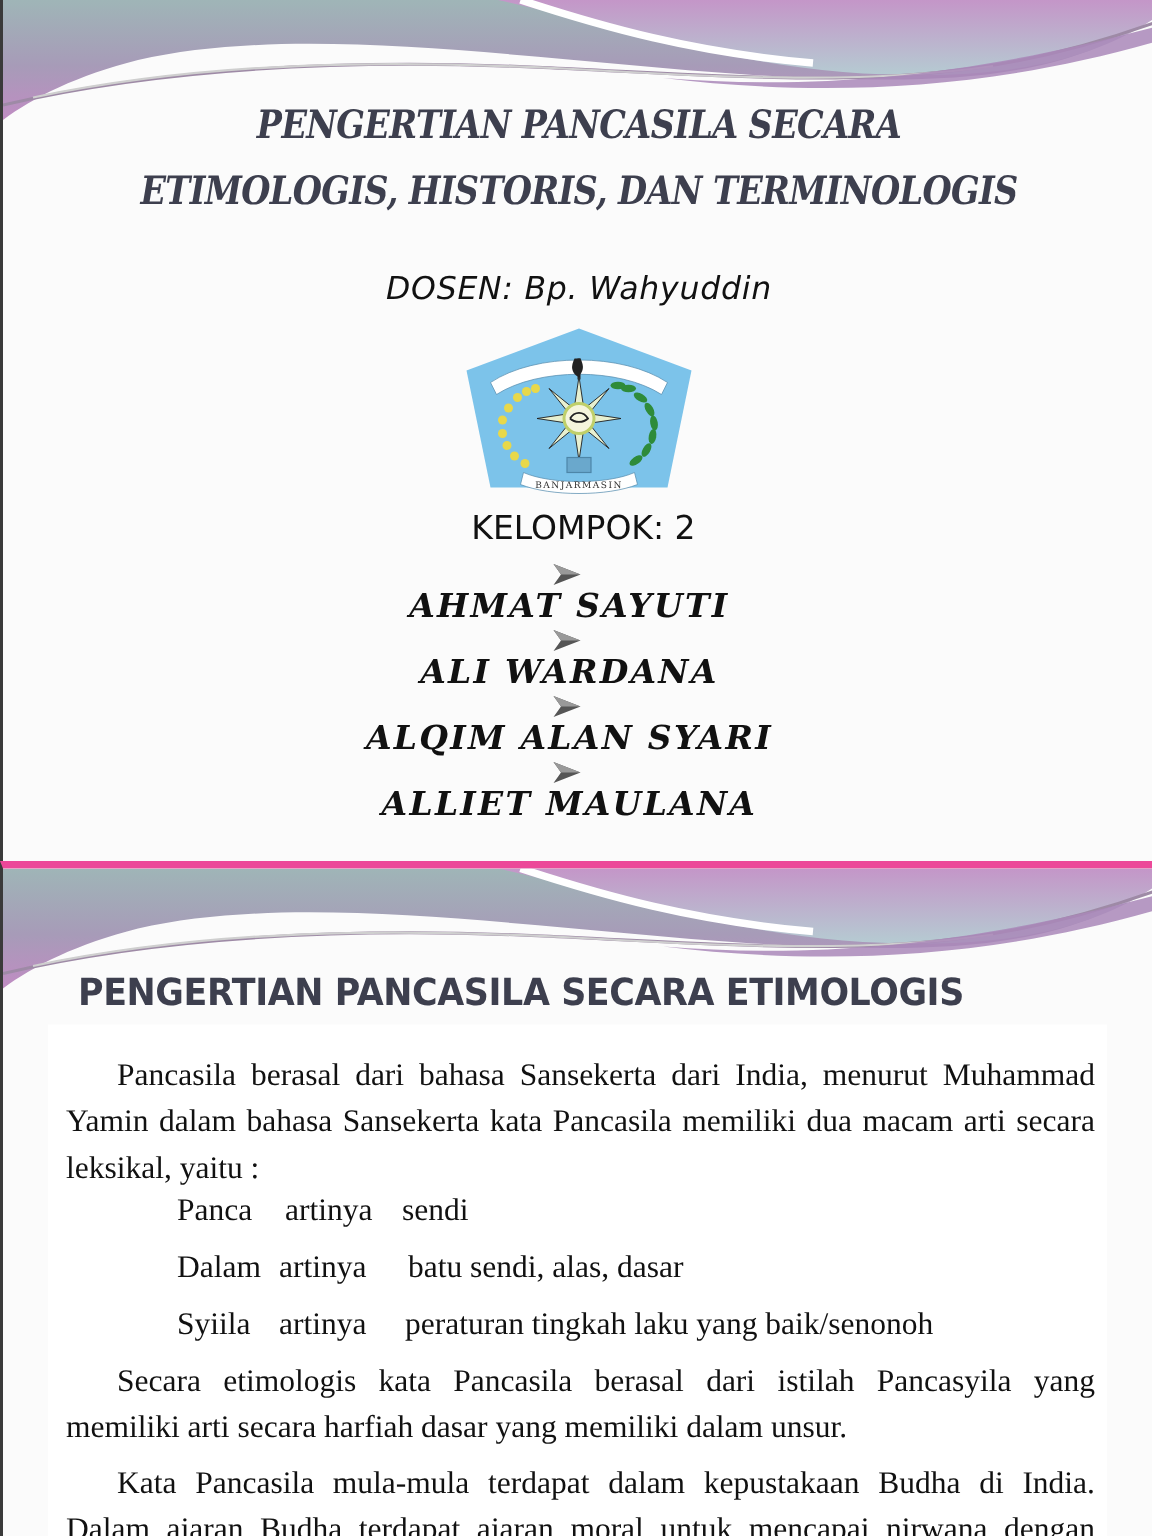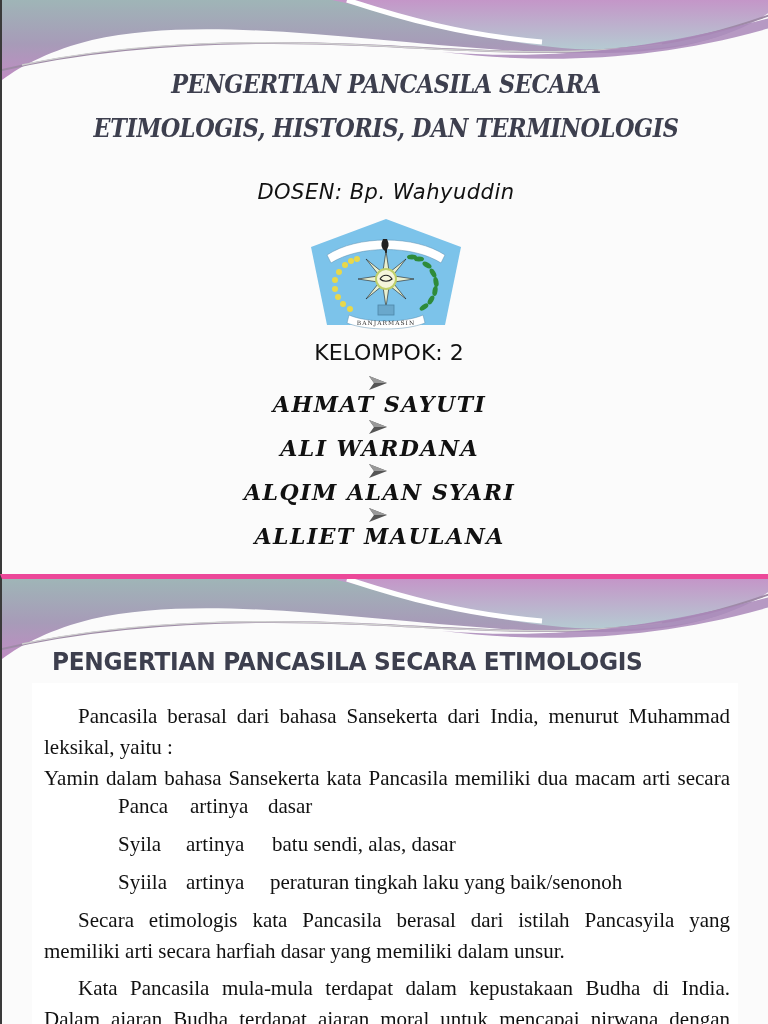--- a/index.html
+++ b/index.html
@@ -203,31 +203,31 @@
     <path d="M0,70 C120,42 250,40 360,45 C470,50 560,58 650,45 C700,38 740,25 768,15" stroke="#9e8aa6" stroke-width="2" fill="none"></path>
     <path d="M20,65 C140,40 260,40 380,46 C480,52 580,56 660,44" stroke="#cfcfcf" stroke-width="1.5" fill="none"></path>
     <path d="M440,52 C540,60 640,52 768,18 L768,28 C650,62 540,64 440,52 Z" fill="#a987b8" opacity="0.85"></path>
   </svg>
 
   <div class="s2-title">PENGERTIAN PANCASILA SECARA ETIMOLOGIS</div>
 
   <div class="doc-block">
     <div class="para" style="top:2px;margin-top:16px;">
       <div class="first" style="text-align:justify;text-align-last:justify;">Pancasila berasal dari bahasa Sansekerta dari India, menurut Muhammad</div>
+      <div style="text-align:justify;text-align-last:justify;">Yamin dalam bahasa Sansekerta kata Pancasila memiliki dua macam arti secara</div>
       <div>leksikal, yaitu :</div>
-      <div style="text-align:justify;text-align-last:justify;">Yamin dalam bahasa Sansekerta kata Pancasila memiliki dua macam arti secara</div>
     </div>
 
     <div class="def-row" style="top:108px;">
       <span class="def-term" style="width:72px;">Panca</span>
       <span class="def-art" style="width:78px;">artinya</span>
-      <span>dasar</span>
+      <span>sendi</span>
     </div>
     <div class="def-row" style="top:146px;">
-      <span class="def-term" style="width:68px;">Syila</span>
+      <span class="def-term" style="width:68px;">Dalam</span>
       <span class="def-art" style="width:86px;">artinya</span>
       <span>batu sendi, alas, dasar</span>
     </div>
     <div class="def-row" style="top:184px;justify-content:flex-end;">
       <span class="def-term" style="width:68px;">Syiila</span>
       <span class="def-art" style="width:84px;">artinya</span>
       <span>peraturan tingkah laku yang baik/senonoh</span>
     </div>
 
     <div class="para" style="top:222px;">

